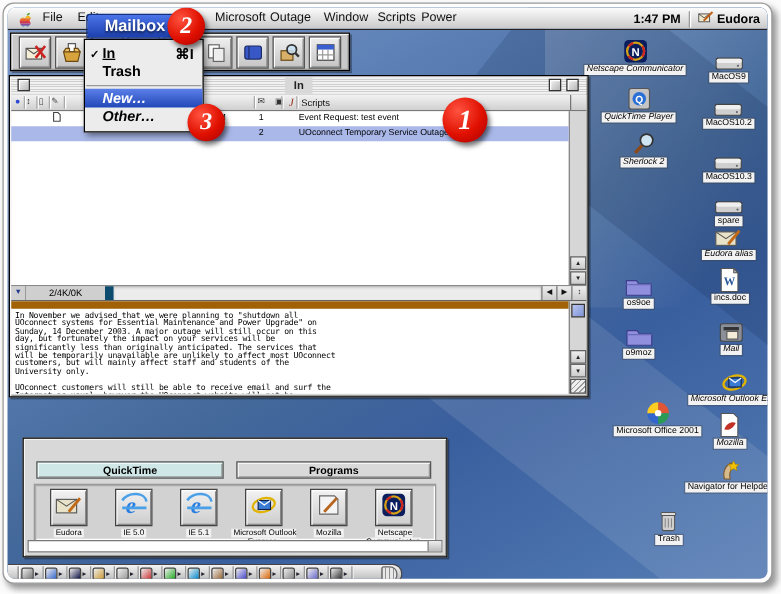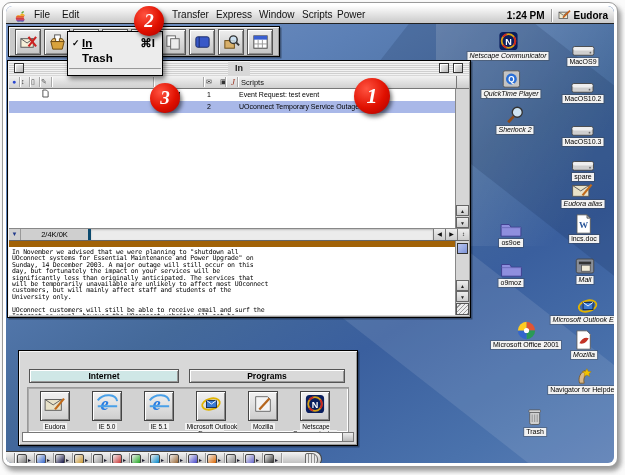--- a/index.html
+++ b/index.html
@@ -37,21 +37,21 @@
 .msgrow{position:absolute;left:1px;right:15px;height:12px;font-size:7px;line-height:12px;color:#000}
 .msgrow.sel{background:#a9b8e8}
 .mr-att{position:absolute;left:33px;top:0;font-size:7px}
 .mr-date{position:absolute;left:146px;top:0;white-space:nowrap}
 .mr-size{position:absolute;left:198px;top:0}
 .mr-subj{position:absolute;left:230px;top:0;white-space:nowrap}
 .rail1{position:absolute;right:1px;top:28px;width:14px;height:139px;background:#d6d6d6;border-left:1px solid #888}
 .railbtn{position:absolute;left:0;width:13px;height:11px;background:linear-gradient(#eee,#ccc);border:1px solid #666;font-size:5px;line-height:10px;text-align:center;color:#222}
 .statusrow{position:absolute;left:1px;right:1px;top:167px;height:13px;background:#dcdcdc;border-top:1px solid #888;border-bottom:1px solid #666;display:flex;align-items:stretch}
 .tri{width:12px;font-size:6px;line-height:11px;text-align:center;color:#223a8c;border-right:1px solid #999;background:#d0d0d0}
-.statchip{width:70px;font-size:7.5px;text-align:center;line-height:11px;background:#cfcfcf;border-right:3px solid #0c4a6e}
+.statchip{width:70px;font-size:7.5px;text-align:center;line-height:11px;background:#cfcfcf;border-right:7px solid #0c4a6e}
 .htrack{flex:1;background:#ececec;box-shadow:inset 0 1px 2px rgba(0,0,0,.2)}
 .sbtn{width:12px;font-size:6px;line-height:11px;text-align:center;background:linear-gradient(#eee,#ccc);border-left:1px solid #777;color:#111}
 .preview{position:absolute;left:1px;right:15px;top:180px;bottom:2px;background:#fff;border-top:6px solid #a16207;font-family:"DejaVu Sans Mono",monospace;font-size:6.5px;line-height:6.4px;letter-spacing:-.2px;padding:2px 0 0 3px;white-space:pre;overflow:hidden;color:#000}
 .rail2{position:absolute;right:1px;width:14px;top:180px;bottom:2px;background:#d6d6d6;border-left:1px solid #888}
 .thumb{position:absolute;left:1px;top:2px;width:11px;height:11px;background:linear-gradient(135deg,#b9c6f0,#7d93d8);border:1px solid #333}
 .grip{position:absolute;left:0;bottom:0;width:13px;height:12px;background:repeating-linear-gradient(135deg,#eee 0 2px,#999 2px 3px);border:1px solid #555}
 
 .mboxtitle{position:absolute;left:63px;top:5px;width:78px;height:20px;z-index:60;background:linear-gradient(#4a74e8,#1c3fae);border:1px solid #12307e;border-radius:3px;color:#fff;font-weight:bold;font-size:13px;text-align:center;line-height:18px;text-shadow:0 1px 2px rgba(0,0,0,.6)}
 .mboxmenu{position:absolute;left:61px;top:25px;width:96px;z-index:55;background:#ececec;border:1px solid #000;box-shadow:2px 3px 5px rgba(0,0,0,.5);padding:3px 0 4px}
 .mxitem{display:flex;height:15px;align-items:center;font-size:11.5px;font-weight:bold;padding:0 7px 0 4px;color:#000}
@@ -106,35 +106,35 @@
             <g clip-path="url(#ap)">
               <rect width="14" height="4.5" fill="#63a537"></rect>
               <rect y="4.5" width="14" height="2.6" fill="#f1b31c"></rect>
               <rect y="7.1" width="14" height="2.6" fill="#e8642b"></rect>
               <rect y="9.7" width="14" height="2.6" fill="#d03a4a"></rect>
               <rect y="12.3" width="14" height="2" fill="#8b4c9e"></rect>
               <rect y="14.3" width="14" height="2" fill="#3b6fb6"></rect>
             </g>
           </svg></span>
     <div class="mb-right">
-      <span class="clock">1:24 PM</span>
+      <span class="clock">1:47 PM</span>
       <span class="mb-div"></span>
       <span class="appmenu">
         <span id="appicon"><svg width="13" height="11" viewBox="0 0 16 14">
                 <rect x="1" y="4" width="11" height="8" fill="#f0ead0" stroke="#555"></rect>
                 <path d="M1 4l5.5 4L12 4" fill="none" stroke="#555"></path>
                 <line x1="6" y1="11" x2="15" y2="2" stroke="#c2601a" stroke-width="2"></line>
               </svg></span>
         <span>Eudora</span>
       </span>
     </div>
   <div class="mitem" style="left: 26px;">File</div>
         <div class="mitem" style="left: 54px;">Edit</div>
-        <div class="mitem" style="left: 164px;">Transfer</div>
-        <div class="mitem" style="left: 208px;">Express</div>
+        <div class="mitem" style="left: 164px;">Microsoft</div>
+        <div class="mitem" style="left: 208px;">Outage</div>
         <div class="mitem" style="left: 251px;">Window</div>
         <div class="mitem" style="left: 294px;">Scripts</div>
         <div class="mitem" style="left: 329px;">Power</div>
       </div>
 
   <div class="win toolbar" id="toolbarwin">
         <div class="tbtn" style="left: 6px;">
           <svg width="19" height="19" viewBox="0 0 20 20">
             <rect x="2" y="6" width="13" height="9" fill="#f5efd8" stroke="#555"></rect>
             <path d="M2 6l6.5 4.5L15 6" fill="none" stroke="#555"></path>
@@ -265,37 +265,48 @@
           <div class="mr-subj">Event Request: test event</div>
         </div>
         <div class="msgrow sel" style="top: 40px;">
           <div class="mr-att"></div>
           <div class="mr-date">+1000</div>
           <div class="mr-size">2</div>
           <div class="mr-subj">UOconnect Temporary Service Outage</div>
         </div>
       </div>
 
+  <div class="mboxtitle">Mailbox</div>
   <div class="mboxmenu" id="mboxmenu">
         <div class="mxitem">
           <span class="chk">✓</span>
           <span class="lbl und">In</span>
           <span class="sc">⌘I</span>
         </div>
         <div class="mxitem">
           <span class="chk"></span>
           <span class="lbl">Trash</span>
           <span class="sc"></span>
         </div>
         <div class="msep"></div>
+        <div class="mxitem sel ital">
+          <span class="chk"></span>
+          <span class="lbl">New…</span>
+          <span class="sc"></span>
+        </div>
+        <div class="mxitem ital">
+          <span class="chk"></span>
+          <span class="lbl">Other…</span>
+          <span class="sc"></span>
+        </div>
       </div>
 
   <div class="win launcher">
     <div id="ltabs">
-          <div class="ltab active" style="left: 10px; width: 150px;">Internet</div>
+          <div class="ltab active" style="left: 10px; width: 150px;">QuickTime</div>
           <div class="ltab" style="left: 170px; width: 156px;">Programs</div>
         </div>
     <div class="lwell" id="lwell">
           <div class="lbtn" style="left: 12px;">
             <span><svg width="22" height="18" viewBox="0 0 24 20">
                 <rect x="1" y="5" width="18" height="12" fill="#e8e2c8" stroke="#555"></rect>
                 <path d="M1 5l9 6 9-6" fill="none" stroke="#555"></path>
                 <line x1="12" y1="16" x2="22" y2="4" stroke="#c06a1a" stroke-width="2.5"></line>
               </svg></span>
           </div>

